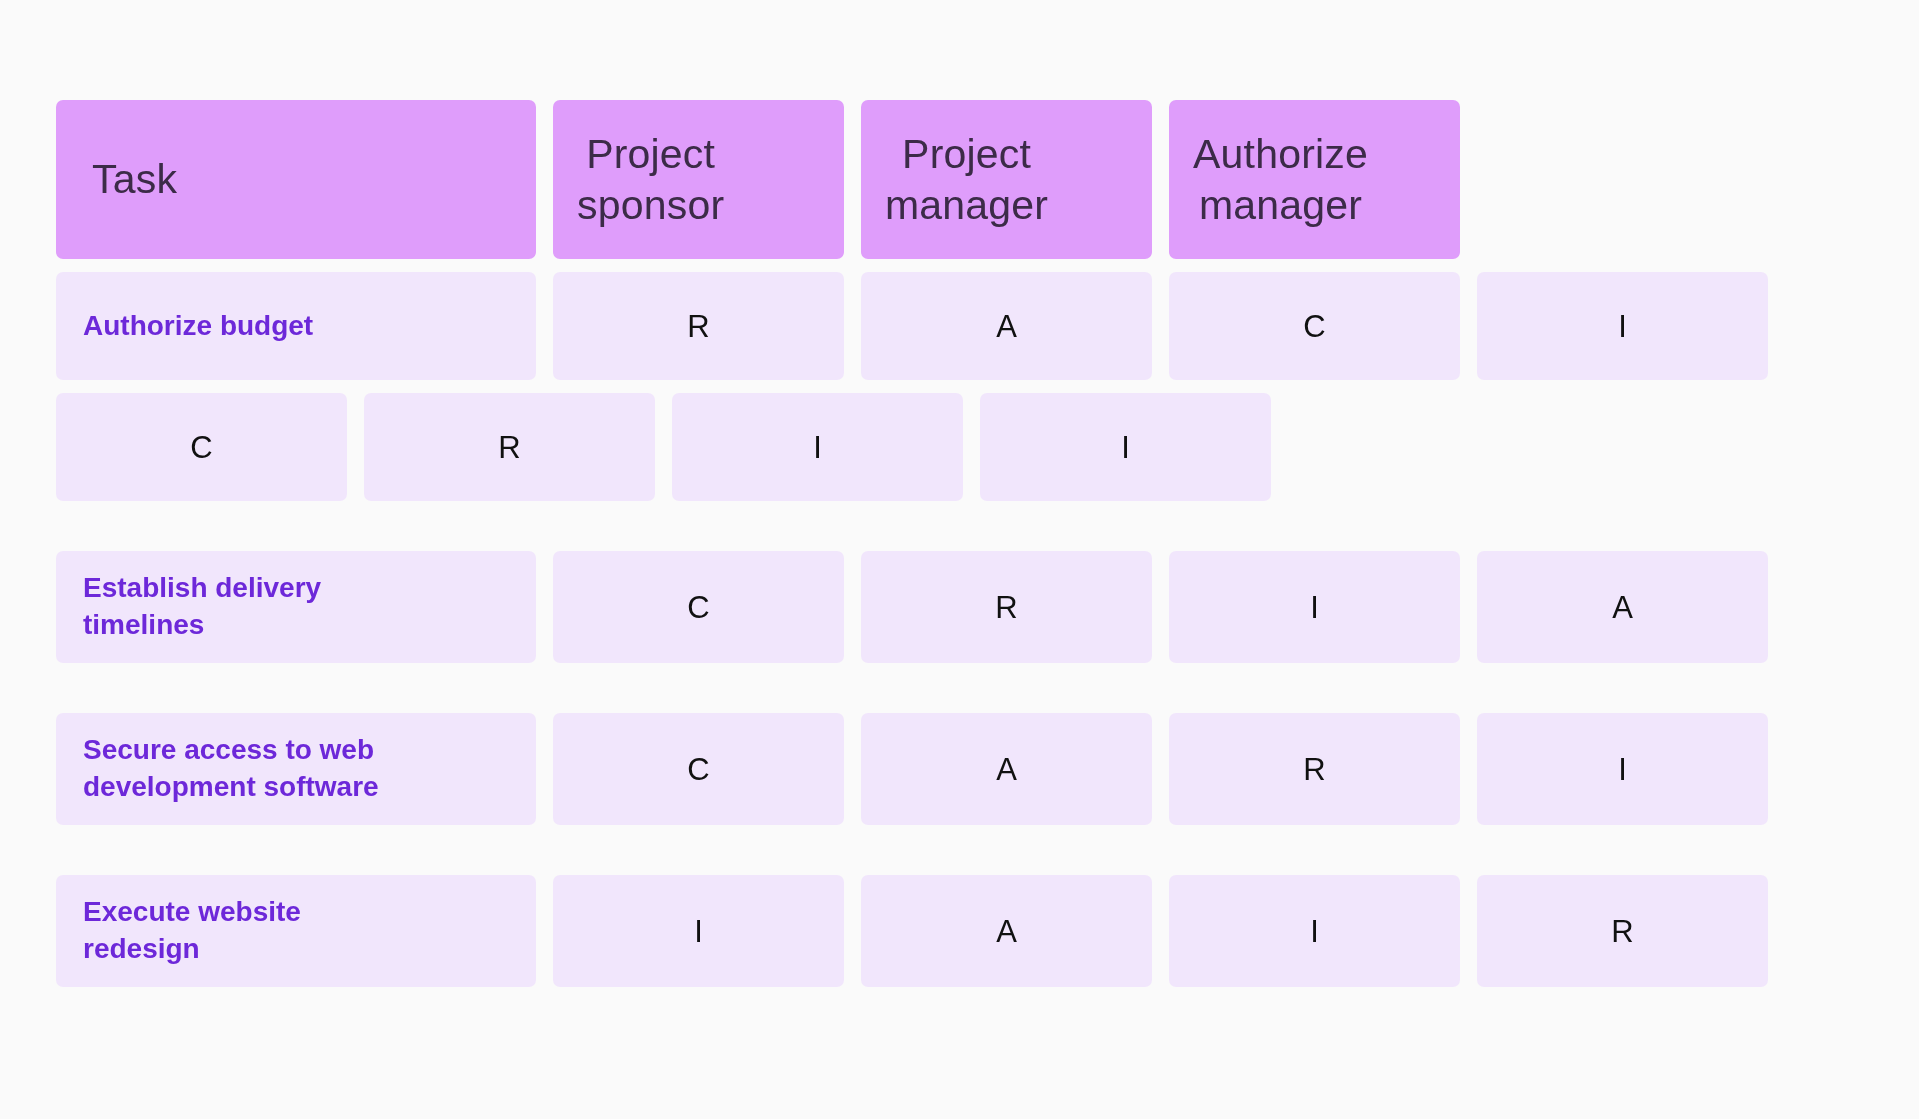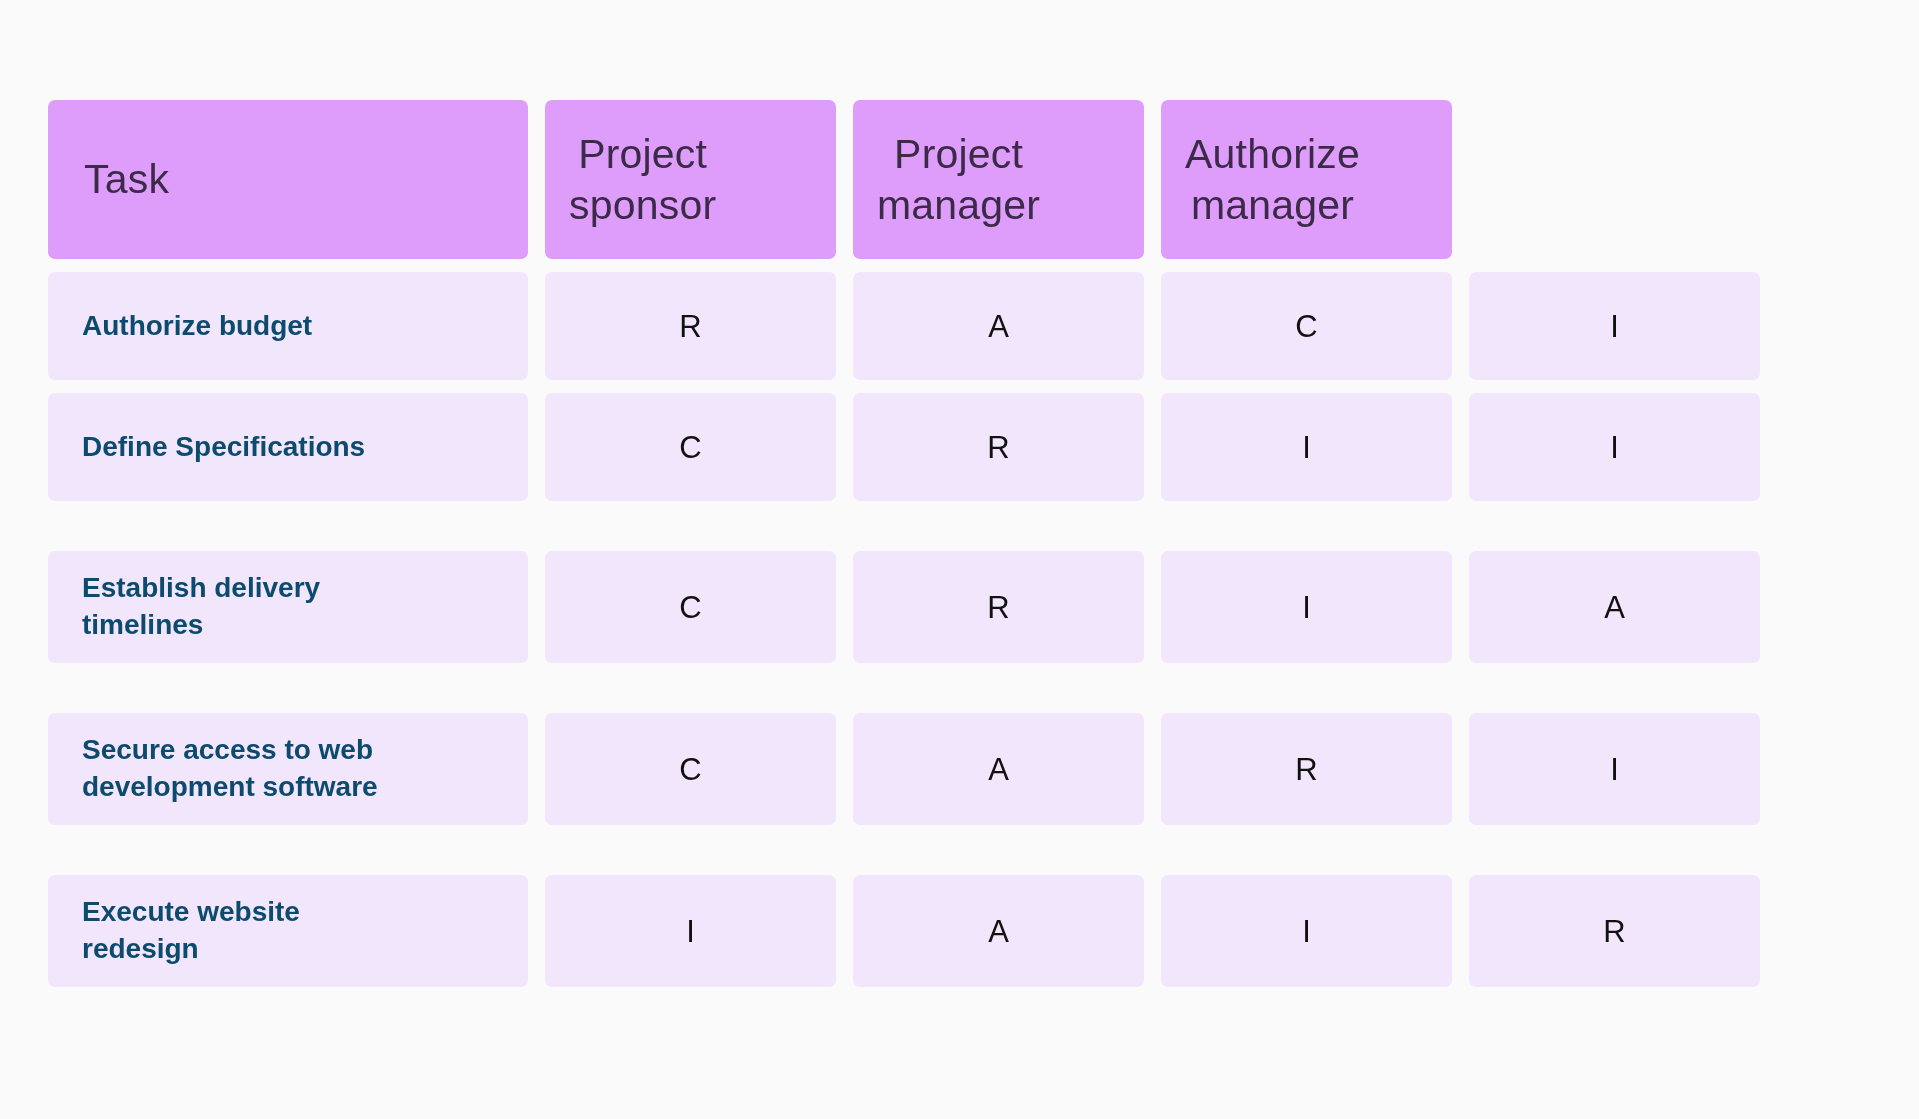--- a/index.html
+++ b/index.html
@@ -9,21 +9,21 @@
   body {
     width: 1919px;
     height: 1119px;
     background: #fafafa;
     font-family: "Liberation Sans", sans-serif;
     overflow: hidden;
   }
 
   .raci-table {
     position: absolute;
-    left: 48px;
+    left: 56px;
     top: 100px;
     width: 1832px;
     display: flex;
     flex-direction: column;
     row-gap: 13px;
   }
 
   .row {
     display: flex;
     column-gap: 17px;
@@ -75,22 +75,22 @@
   }
   .body-row.tall {
     height: 112px;
     margin-top: 37px;
   }
   .body-row.tall .cell {
     height: 112px;
   }
 
   .task-cell {
-    padding: 0 34px;
-    color: #0c4a6e;
+    padding: 0 27px;
+    color: #6d28d9;
     font-size: 28px;
     font-weight: 700;
     line-height: 1.32;
   }
   .task-label {
     display: block;
     white-space: pre-line;
   }
 
   .raci-cell {
@@ -128,23 +128,20 @@
     <div class="cell col-task task-cell">
       <span class="task-label">Authorize budget</span>
     </div>
     <div class="cell col-role raci-cell">R</div>
     <div class="cell col-role raci-cell">A</div>
     <div class="cell col-role raci-cell">C</div>
     <div class="cell col-role raci-cell">I</div>
   </div>
 
   <div class="row body-row">
-    <div class="cell col-task task-cell">
-      <span class="task-label">Define Specifications</span>
-    </div>
     <div class="cell col-role raci-cell">C</div>
     <div class="cell col-role raci-cell">R</div>
     <div class="cell col-role raci-cell">I</div>
     <div class="cell col-role raci-cell">I</div>
   </div>
 
   <div class="row body-row tall">
     <div class="cell col-task task-cell">
       <span class="task-label">Establish delivery
 timelines</span>

